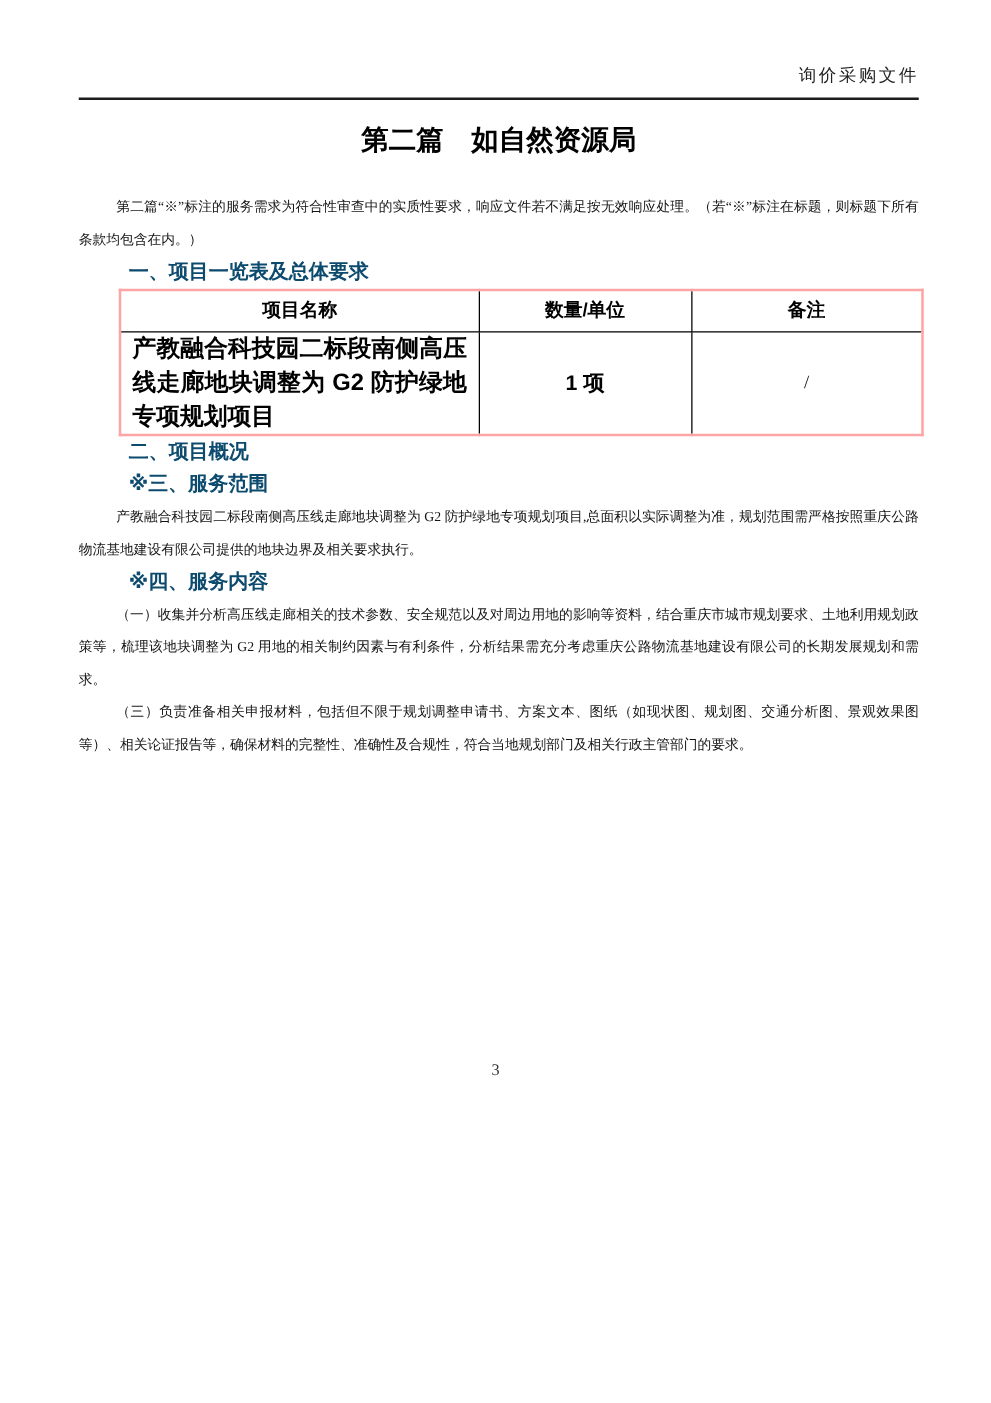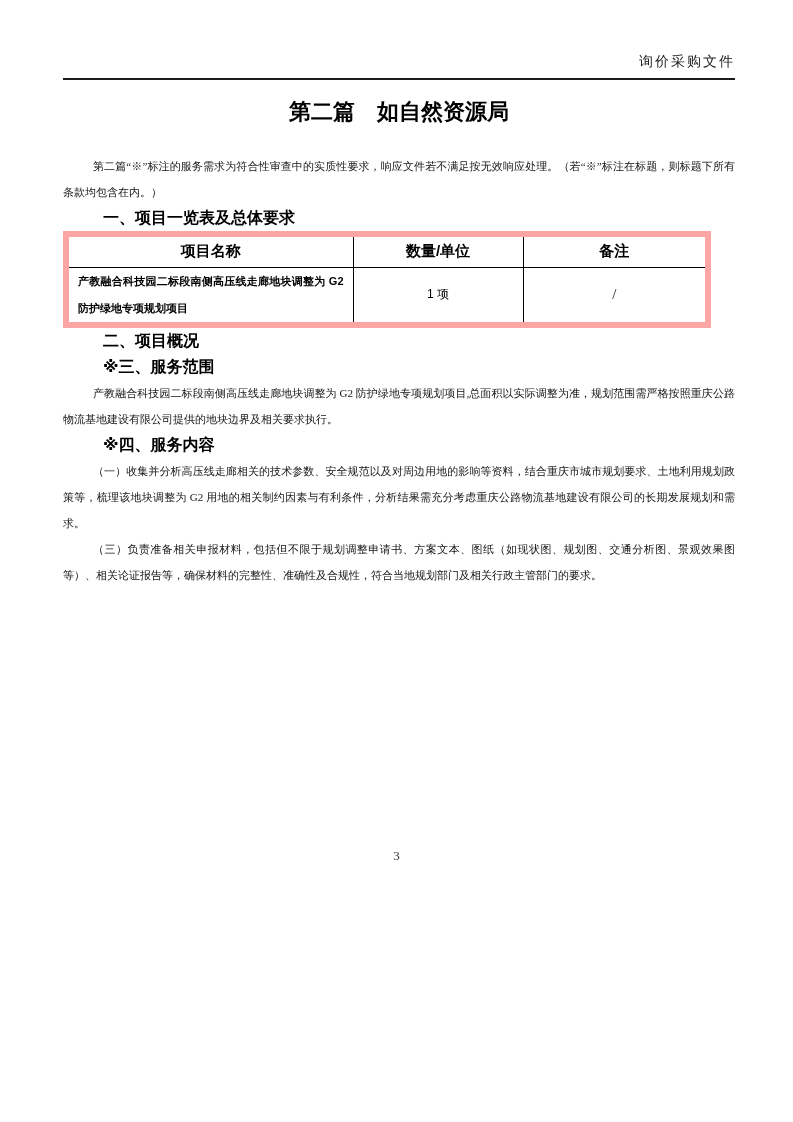--- a/index.html
+++ b/index.html
@@ -45,55 +45,56 @@
     text-indent:30px;
     color:#141414;
   }
   .intro { margin-top:26px; }
   .sec-heading {
     font-family:"Liberation Sans","DejaVu Sans",sans-serif;
     font-weight:bold;
     font-size:16px;
     line-height:26px;
     margin-left:40px;
-    color:#000000;
+    color:#0c4a6e;
   }
   table.project {
     border-collapse:collapse;
+    margin-left:32px;
     width:642px;
     table-layout:fixed;
-    border:6px solid #fca5a5;
+    border:2px solid #fca5a5;
     padding-left:40px;
   }
   table.project th, table.project td {
     border:1px solid #000000;
     vertical-align:middle;
   }
   table.project th {
     height:33px;
     font-family:"Liberation Sans","DejaVu Sans",sans-serif;
     font-weight:bold;
     font-size:15px;
     text-align:center;
     color:#000000;
   }
   td.cell-name {
     height:57px;
     font-family:"Liberation Sans","DejaVu Sans",sans-serif;
     font-weight:bold;
-    font-size:11px;
+    font-size:19px;
     line-height:27px;
     padding:0 9px;
     text-align:justify;
     color:#000000;
   }
   td.cell-qty {
     font-family:"Liberation Sans","DejaVu Sans",sans-serif;
-    font-weight:normal;
-    font-size:12px;
+    font-weight:bold;
+    font-size:17px;
     text-align:center;
     color:#000000;
   }
   td.cell-note {
     font-size:15px;
     text-align:center;
     color:#141414;
   }
   .page-number {
     position:absolute;

